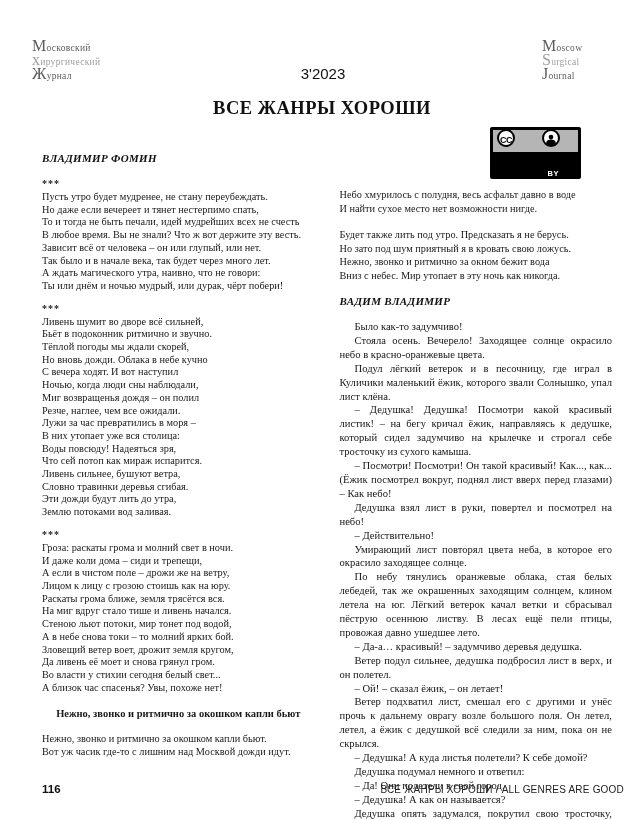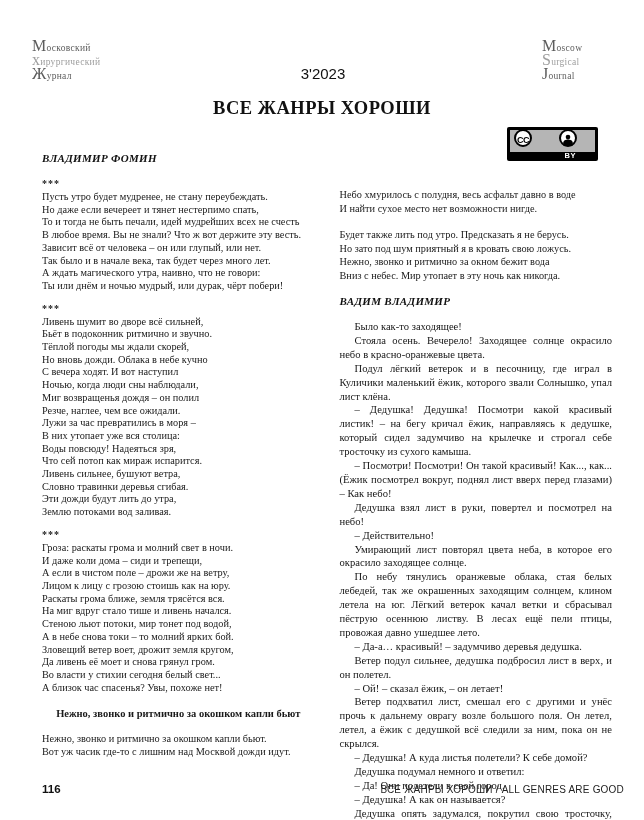--- a/index.html
+++ b/index.html
@@ -46,23 +46,23 @@
     font-size: 18.5px;
     font-weight: bold;
     letter-spacing: 0.5px;
     margin-top: 16px;
     color: #111;
   }
   
   .cc-badge {
     position: absolute;
     top: 127px;
-    right: 46px;
+    right: 63px;
     width: 91px;
-    height: 34px;
+    height: 52px;
     background: #000;
     border-radius: 2px;
     text-decoration: underline;
   }
   .cc-gray {
     position: absolute;
     top: 3px; left: 3px; right: 3px;
     height: 22px;
     background: #b5b5b5;
   }
@@ -276,21 +276,21 @@
       <div class="stanza">
           <div class="pline">Будет также лить под утро. Предсказать я не берусь.</div>
           <div class="pline">Но зато под шум приятный я в кровать свою ложусь.</div>
           <div class="pline">Нежно, звонко и ритмично за окном бежит вода</div>
           <div class="pline">Вниз с небес. Мир утопает в эту ночь как никогда.</div>
         </div>
 
       <div class="author">ВАДИМ ВЛАДИМИР</div>
 
       <div class="story">
-          <p class="para">Было как-то заходящее!</p>
+          <p class="para">Было как-то задумчиво!</p>
           <p class="para">Стояла осень. Вечерело! Заходящее солнце окрасило небо в красно-оранжевые цвета.</p>
           <p class="para">Подул лёгкий ветерок и в песочницу, где играл в Куличики маленький ёжик, которого звали Солнышко, упал лист клёна.</p>
           <p class="para">– Дедушка! Дедушка! Посмотри какой красивый листик! – на бегу кричал ёжик, направляясь к дедушке, который сидел задумчиво на крылечке и строгал себе тросточку из сухого камыша.</p>
           <p class="para">– Посмотри! Посмотри! Он такой красивый! Как..., как... (Ёжик посмотрел вокруг, поднял лист вверх перед глазами) – Как небо!</p>
           <p class="para">Дедушка взял лист в руки, повертел и посмотрел на небо!</p>
           <p class="para">– Действительно!</p>
           <p class="para">Умирающий лист повторял цвета неба, в которое его окрасило заходящее солнце.</p>
           <p class="para">По небу тянулись оранжевые облака, стая белых лебедей, так же окрашенных заходящим солнцем, клином летела на юг. Лёгкий ветерок качал ветки и сбрасывал пёструю осеннюю листву. В лесах ещё пели птицы, провожая давно ушедшее лето.</p>
           <p class="para">– Да-а… красивый! – задумчиво деревья дедушка.</p>
           <p class="para">Ветер подул сильнее, дедушка подбросил лист в верх, и он полетел.</p>

